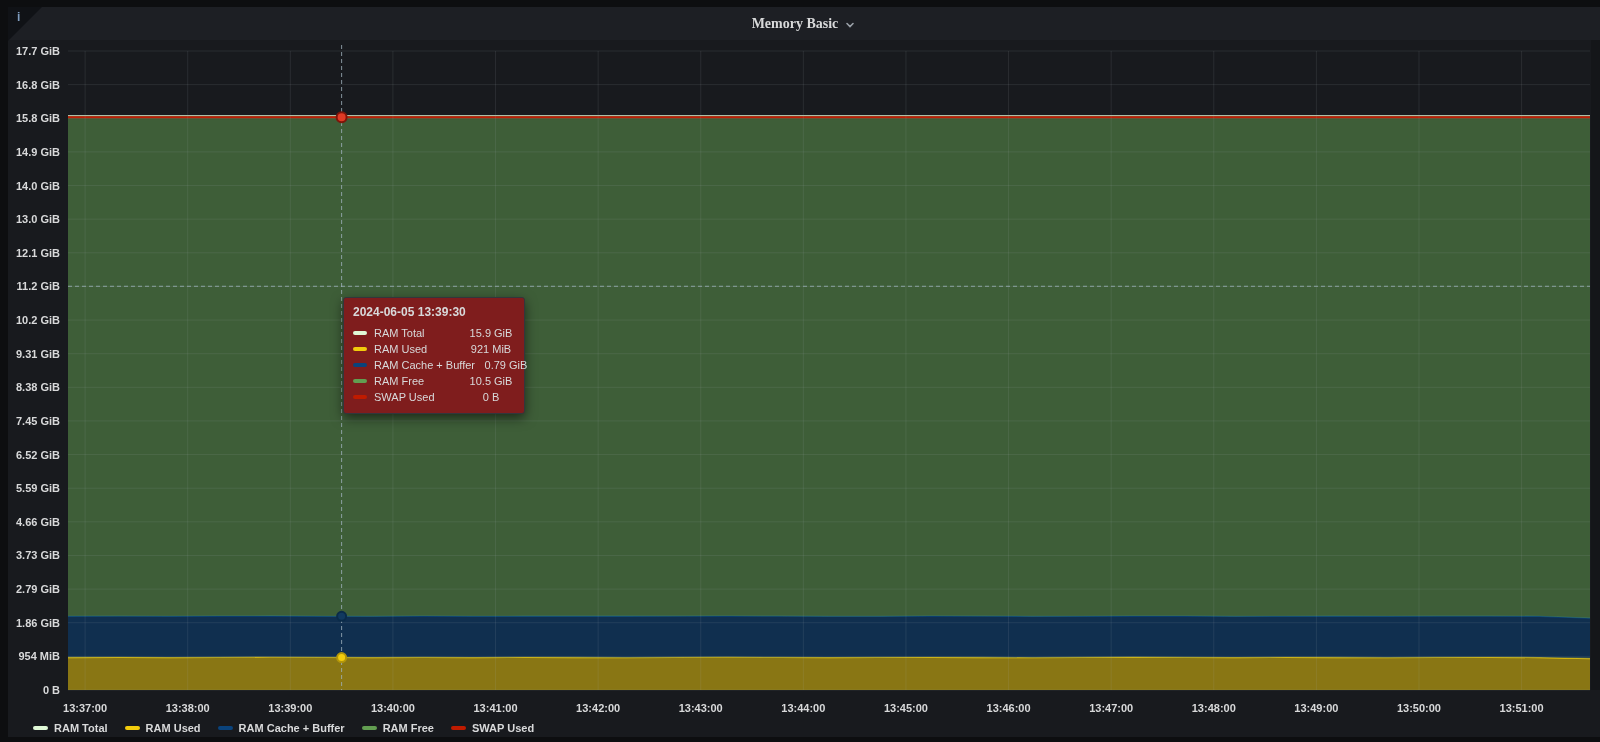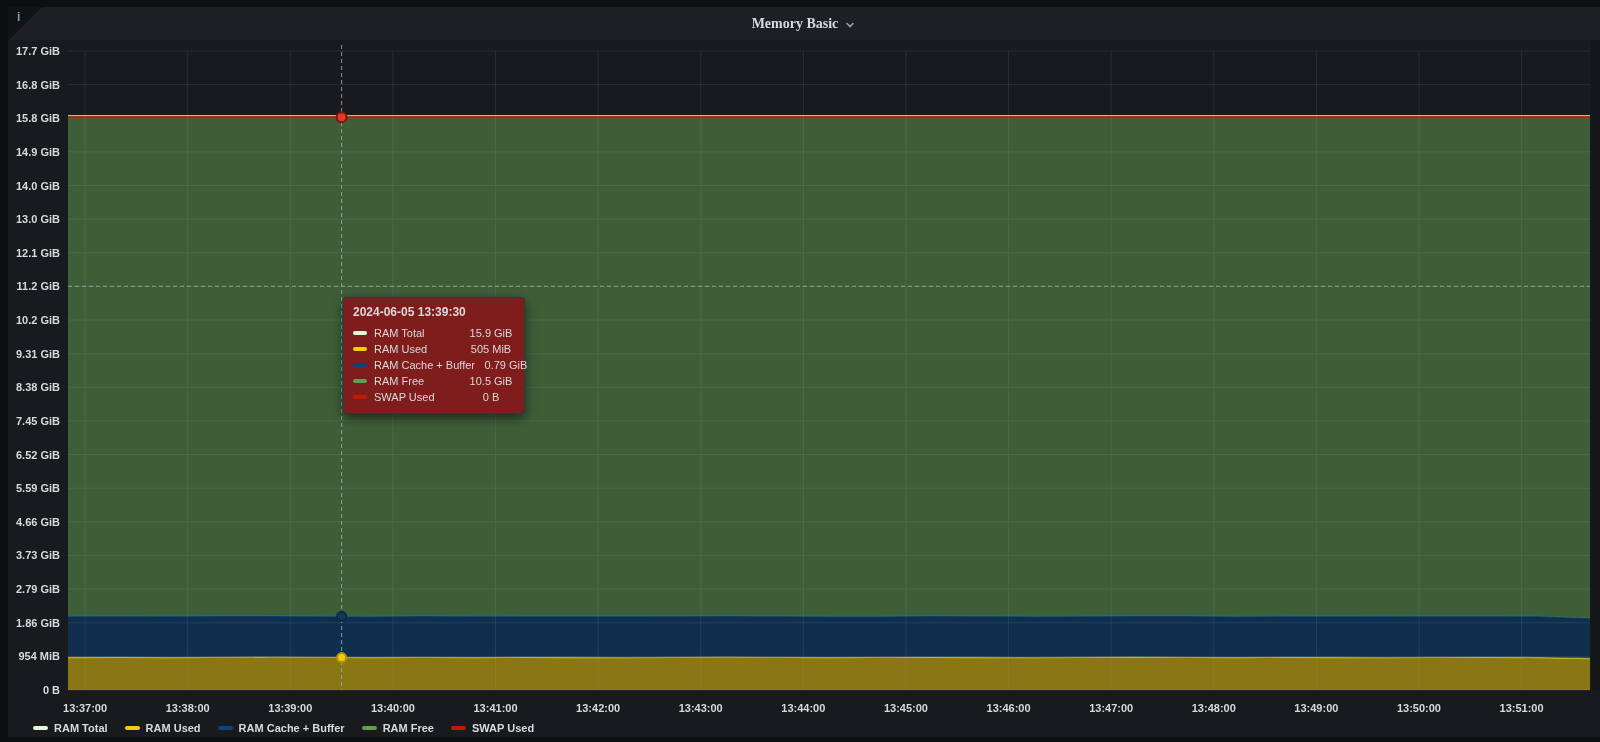--- a/index.html
+++ b/index.html
@@ -139,21 +139,21 @@
 <div class="tooltip">
   <div class="tt-header">2024-06-05 13:39:30</div>
   <div class="tt-row">
     <span class="tt-swatch" style="background: rgb(224, 249, 215);"></span>
     <span class="tt-name">RAM Total</span>
     <span class="tt-val">15.9 GiB</span>
   </div>
   <div class="tt-row">
     <span class="tt-swatch" style="background: rgb(242, 204, 12);"></span>
     <span class="tt-name">RAM Used</span>
-    <span class="tt-val">505 MiB</span>
+    <span class="tt-val">921 MiB</span>
   </div>
   <div class="tt-row">
     <span class="tt-swatch" style="background: rgb(10, 67, 124);"></span>
     <span class="tt-name">RAM Cache + Buffer</span>
     <span class="tt-val">0.79 GiB</span>
   </div>
   <div class="tt-row">
     <span class="tt-swatch" style="background: rgb(98, 158, 81);"></span>
     <span class="tt-name">RAM Free</span>
     <span class="tt-val">10.5 GiB</span>

